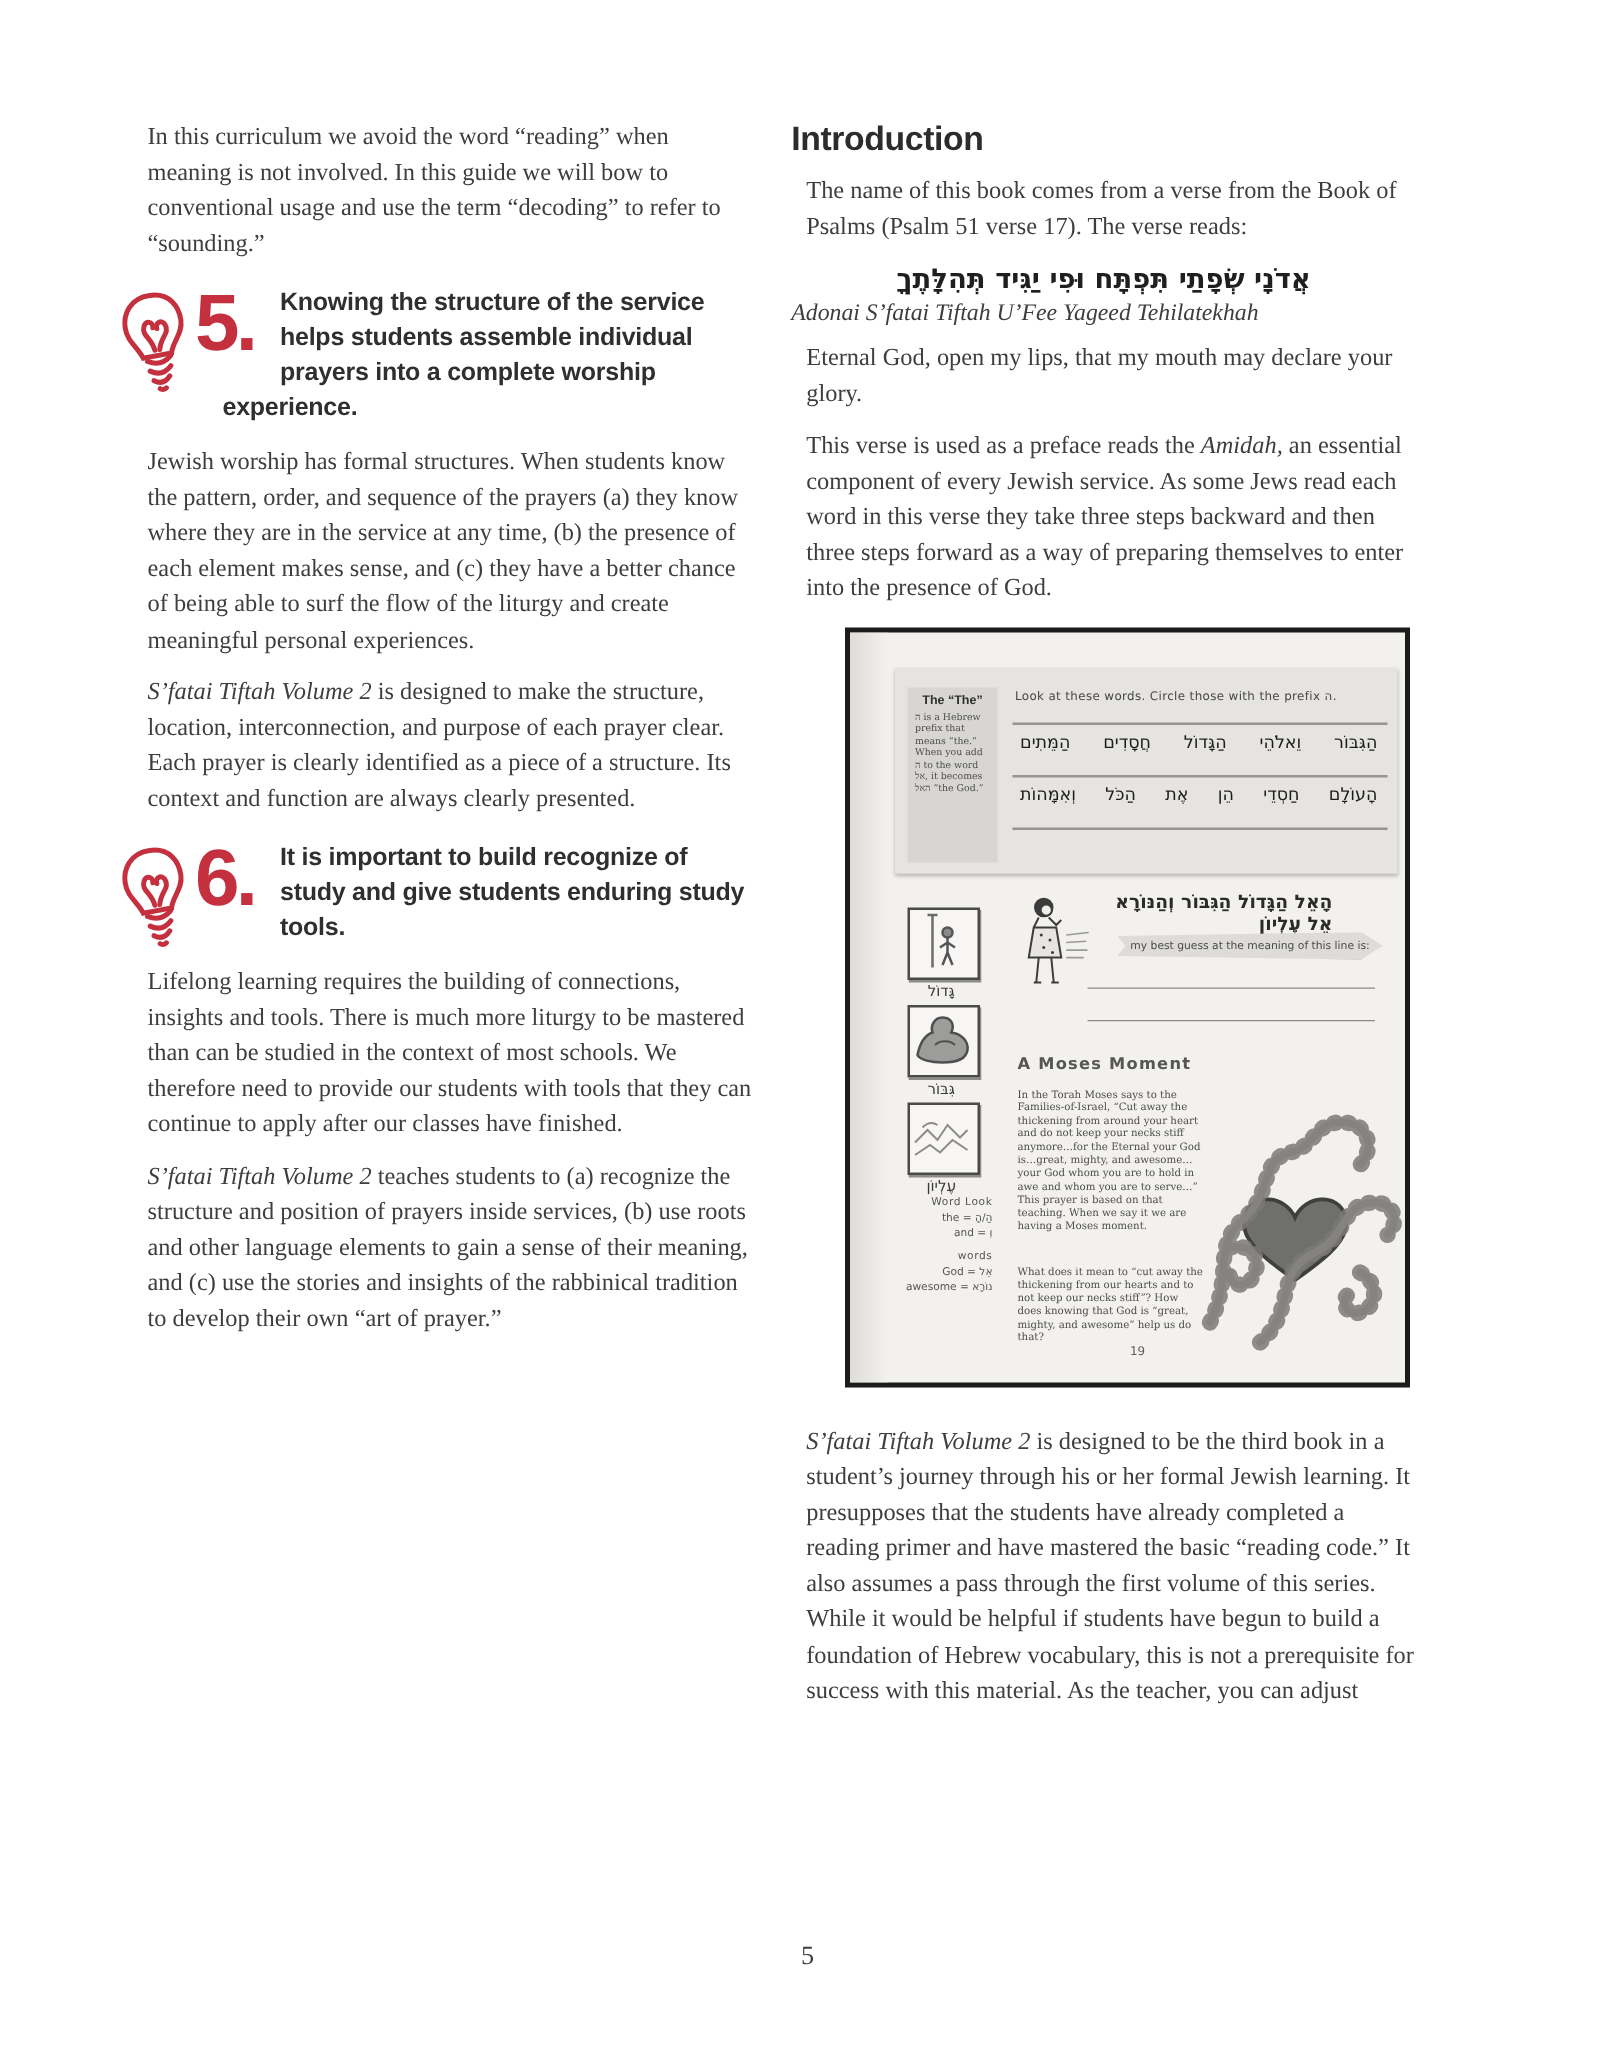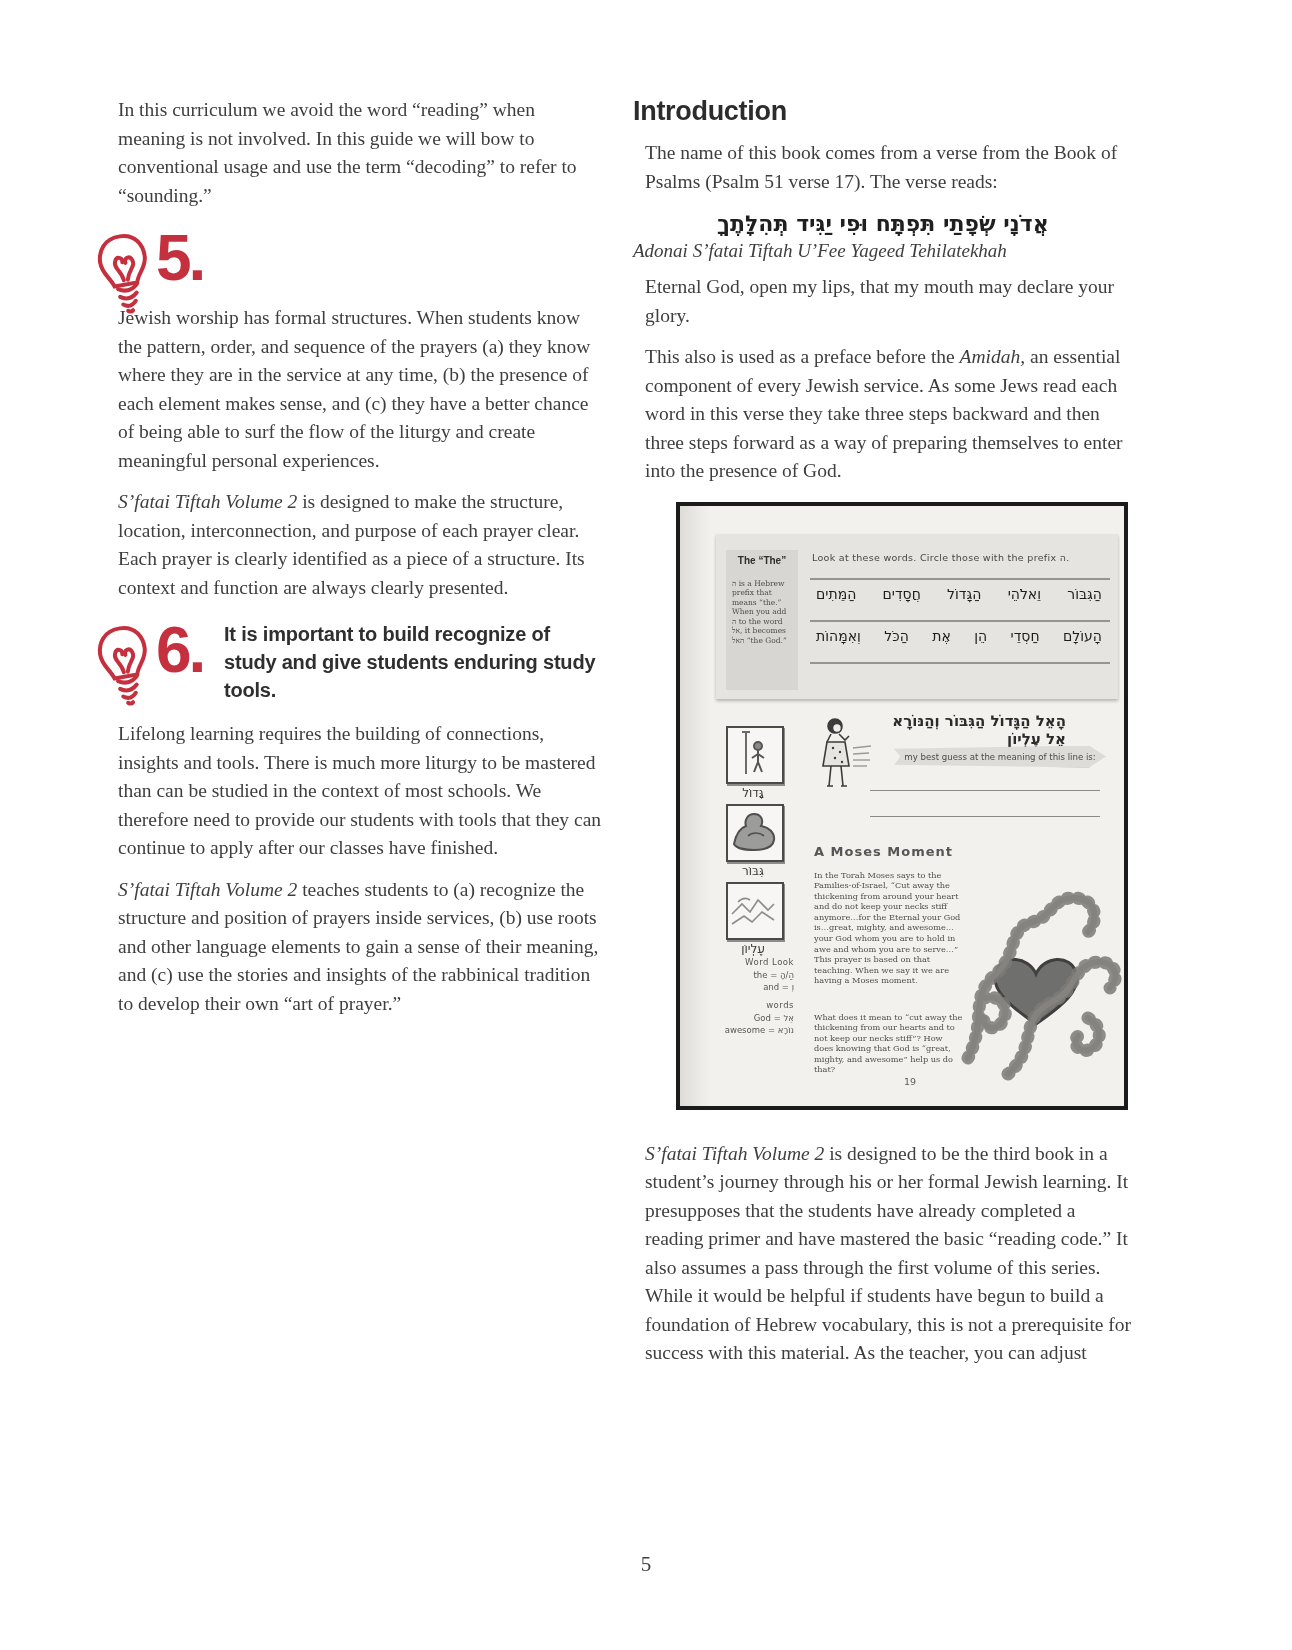--- a/index.html
+++ b/index.html
@@ -54,21 +54,21 @@
   .wk-panel{
     position:absolute;left:36px;top:28px;width:402px;height:165px;
     background:#e5e4e1;box-shadow:0 2px 3px rgba(0,0,0,0.25);
   }
   .wk-sidebar{
     position:absolute;left:10px;top:16px;width:72px;height:140px;
     background:#d7d6d3;padding:5px 6px;box-sizing:border-box;
   }
   .wk-sidebar-title{
     font-family:"Liberation Sans", sans-serif;font-weight:bold;
-    font-size:10px;color:#2e2e2e;text-align:center;margin-bottom:13px;
+    font-size:10px;color:#2e2e2e;text-align:center;margin-bottom:3px;
   }
   .wk-sidebar-body{font-family:"DejaVu Serif", serif;font-size:7.5px;line-height:9.5px;color:#4d4d4d;}
   .wk-instruction{
     position:absolute;left:96px;top:18px;right:10px;
     font-family:"DejaVu Sans", sans-serif;font-size:9.5px;color:#474747;letter-spacing:0.3px;
   }
   .wk-rule{position:absolute;left:94px;right:8px;border-top:2px solid #96958f;}
   .wk-row{
     position:absolute;left:100px;right:16px;display:flex;direction:rtl;
     justify-content:space-between;font-family:"DejaVu Sans", sans-serif;
@@ -136,20 +136,21 @@
           <path d="M31 48 C33 38 41 36 38 29 c-2 -5 -8 -3 -7 2"></path>
           <path d="M20 56 q10 6 19 -2"></path>
           <path d="M21 64 q9 6 17 -2"></path>
           <path d="M23 72 q7 5 13 -2"></path>
           <path d="M27 79 q3 2 5 0"></path>
         </g>
       </svg>
     </span>
     <span class="tip-number">5.</span>
     <span class="tip-float"></span>
+    <span>Knowing the structure of the service helps students assemble individual prayers into a complete worship experience.</span>
   </div>
 
   <p class="body">Jewish worship has formal structures. When students know the pattern, order, and sequence of the prayers (a) they know where they are in the service at any time, (b) the presence of each element makes sense, and (c) they have a better chance of being able to surf the flow of the liturgy and create meaningful personal experiences.</p>
 
   <p class="body"><span class="ital">S’fatai Tiftah Volume 2</span><span> is designed to make the structure, location, interconnection, and purpose of each prayer clear. Each prayer is clearly identified as a piece of a structure. Its context and function are always clearly presented.</span></p>
 
   <div class="tip">
     <span class="tip-bulb">
       <svg width="58" height="84" viewBox="0 0 58 84">
         <g fill="none" stroke="#c5303f" stroke-width="4" stroke-linecap="round" transform="rotate(-8 29 42)">
@@ -178,21 +179,21 @@
 
   <h2 class="sec">Introduction</h2>
 
   <p class="body">The name of this book comes from a verse from the Book of Psalms (Psalm 51 verse 17). The verse reads:</p>
 
   <div class="verse">אֲדֹנָי שְׂפָתַי תִּפְתָּח וּפִי יַגִּיד תְּהִלָּתֶךָ</div>
   <div class="translit">Adonai S’fatai Tiftah U’Fee Yageed Tehilatekhah</div>
 
   <p class="body">Eternal God, open my lips, that my mouth may declare your glory.</p>
 
-  <p class="body"><span>This also is used as a preface before the </span><span class="ital">Amidah,</span><span> an essential component of every Jewish service. As some Jews read each word in this verse they take three steps backward and then three steps forward as a way of preparing themselves to enter into the presence of God.</span></p>
+  <p class="body"><span>This verse is used as a preface reads the </span><span class="ital">Amidah,</span><span> an essential component of every Jewish service. As some Jews read each word in this verse they take three steps backward and then three steps forward as a way of preparing themselves to enter into the presence of God.</span></p>
 
 
   <div class="figure-frame">
     <div class="page-curl"></div>
 
     <div class="wk-panel">
       <div class="wk-sidebar">
         <div class="wk-sidebar-title">The “The”</div>
         <div class="wk-sidebar-body">ה is a Hebrew prefix that means “the.” When you add ה to the word אל, it becomes האל “the God.”</div>
       </div>

